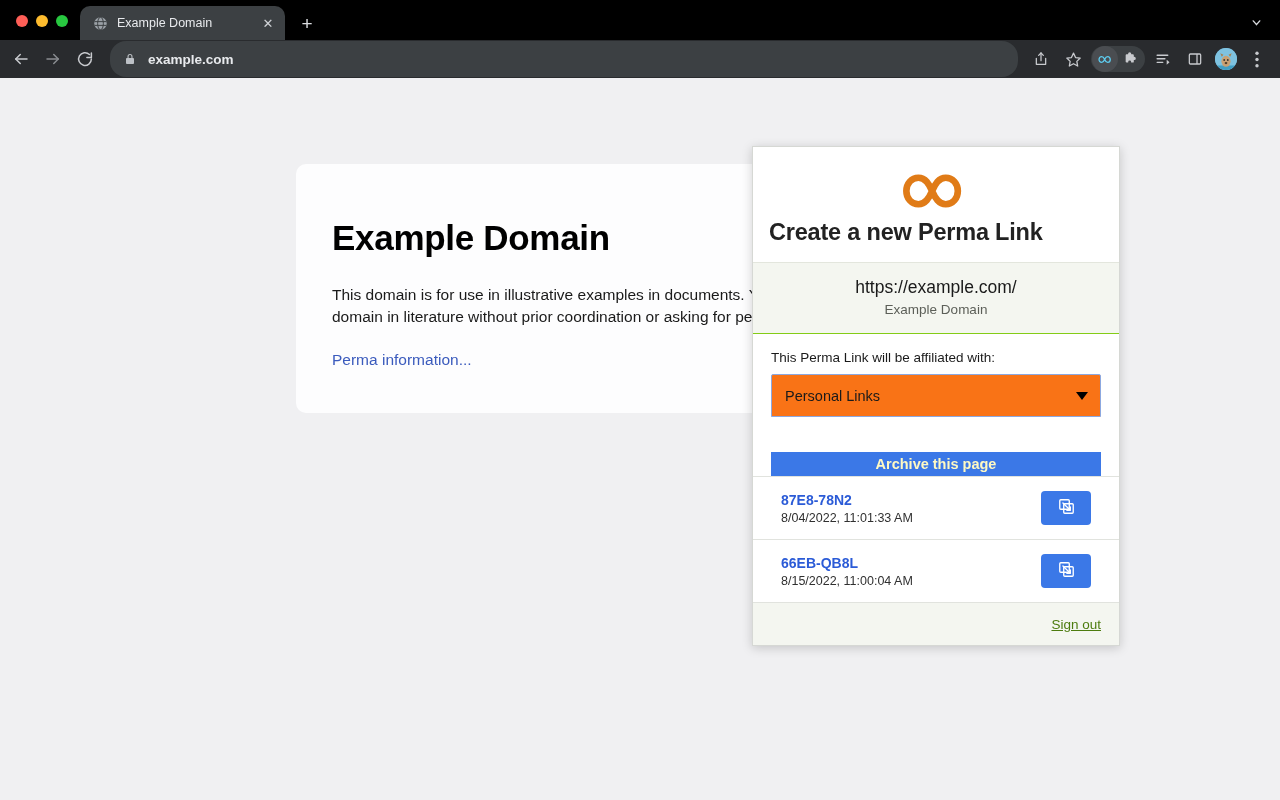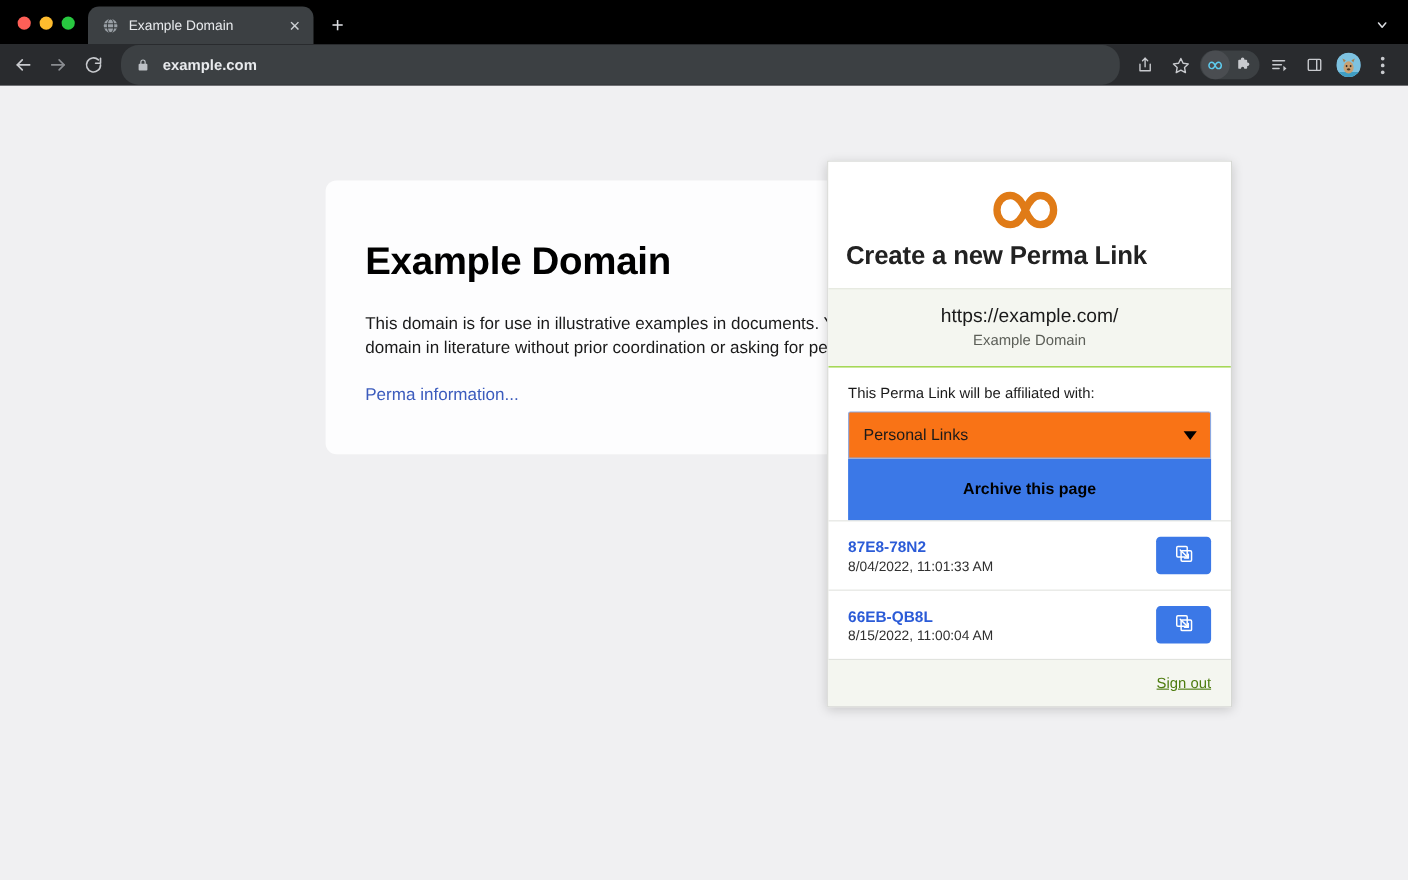--- a/index.html
+++ b/index.html
@@ -254,39 +254,40 @@
     right: 12px; top: 50%;
     transform: translateY(-50%);
     width: 0; height: 0;
     border-left: 6px solid transparent;
     border-right: 6px solid transparent;
     border-top: 8px solid #000000;
   }
   .archive-btn {
     display: block;
     width: 100%;
-    height: 56px;
+    height: 24px;
     background: #3b78e7;
-    color: #000000;
+    color: #fef9c3;
     border: none;
     font-family: "Liberation Sans", sans-serif;
     font-size: 14.5px;
     font-weight: bold;
     cursor: pointer;
+    margin-top: 35px;
   }
   .captures-label {
     font-size: 13.5px;
     color: #1a1a1a;
     padding: 20px 0 12px 0;
   }
   .capture-row {
     display: flex;
     align-items: center;
     justify-content: space-between;
-    padding: 14px 18px;
+    padding: 14px 28px;
     border-top: 1px solid #e1e3de;
     gap: 12px;
   }
   .capture-meta { min-width: 0; }
   .capture-id {
     font-size: 14px;
     font-weight: bold;
     color: #2b5bd7;
     margin-bottom: 3px;
     white-space: nowrap;

